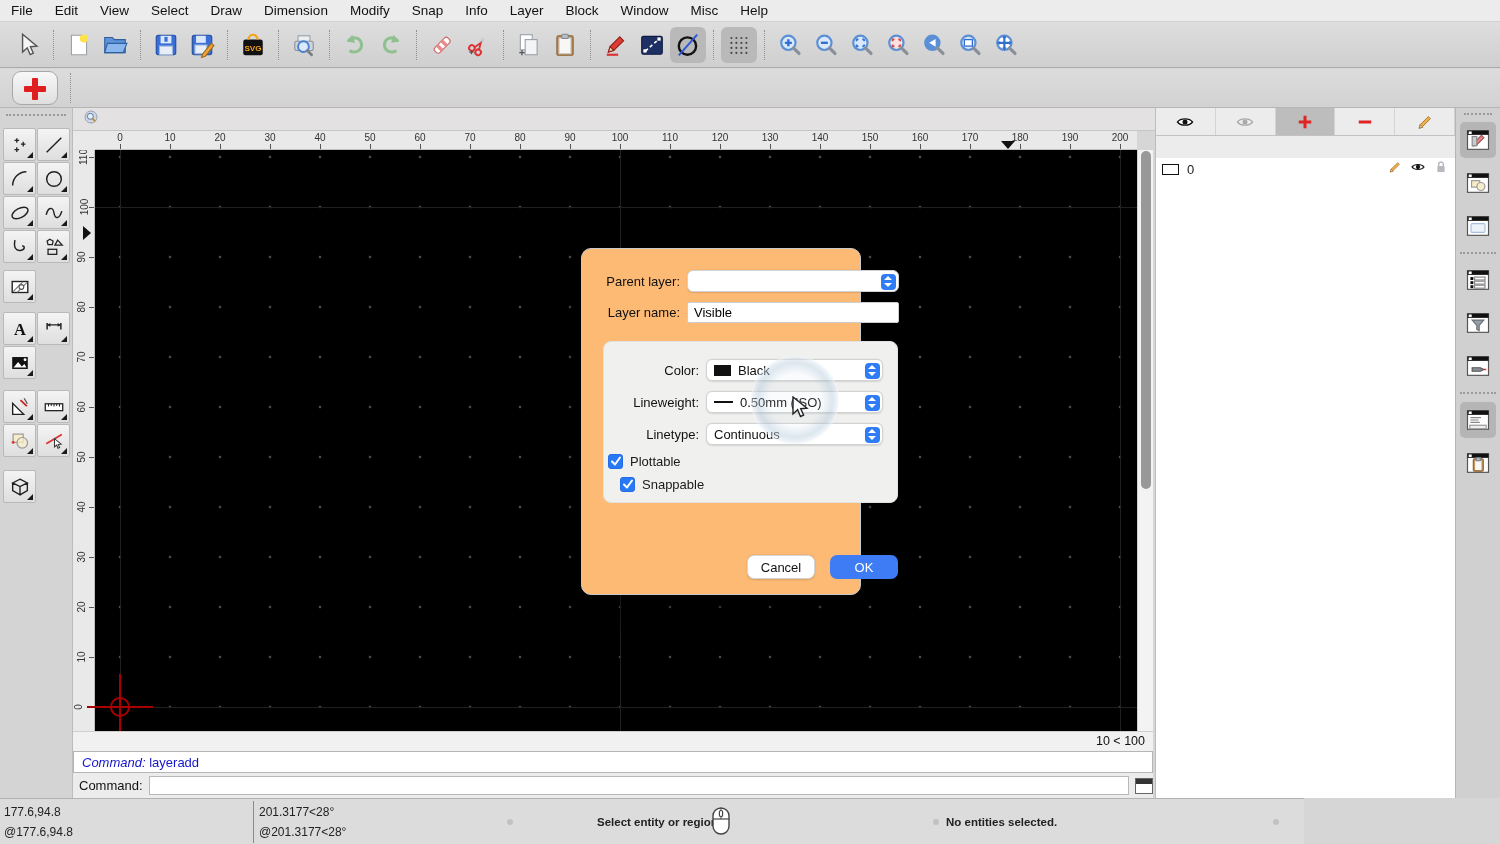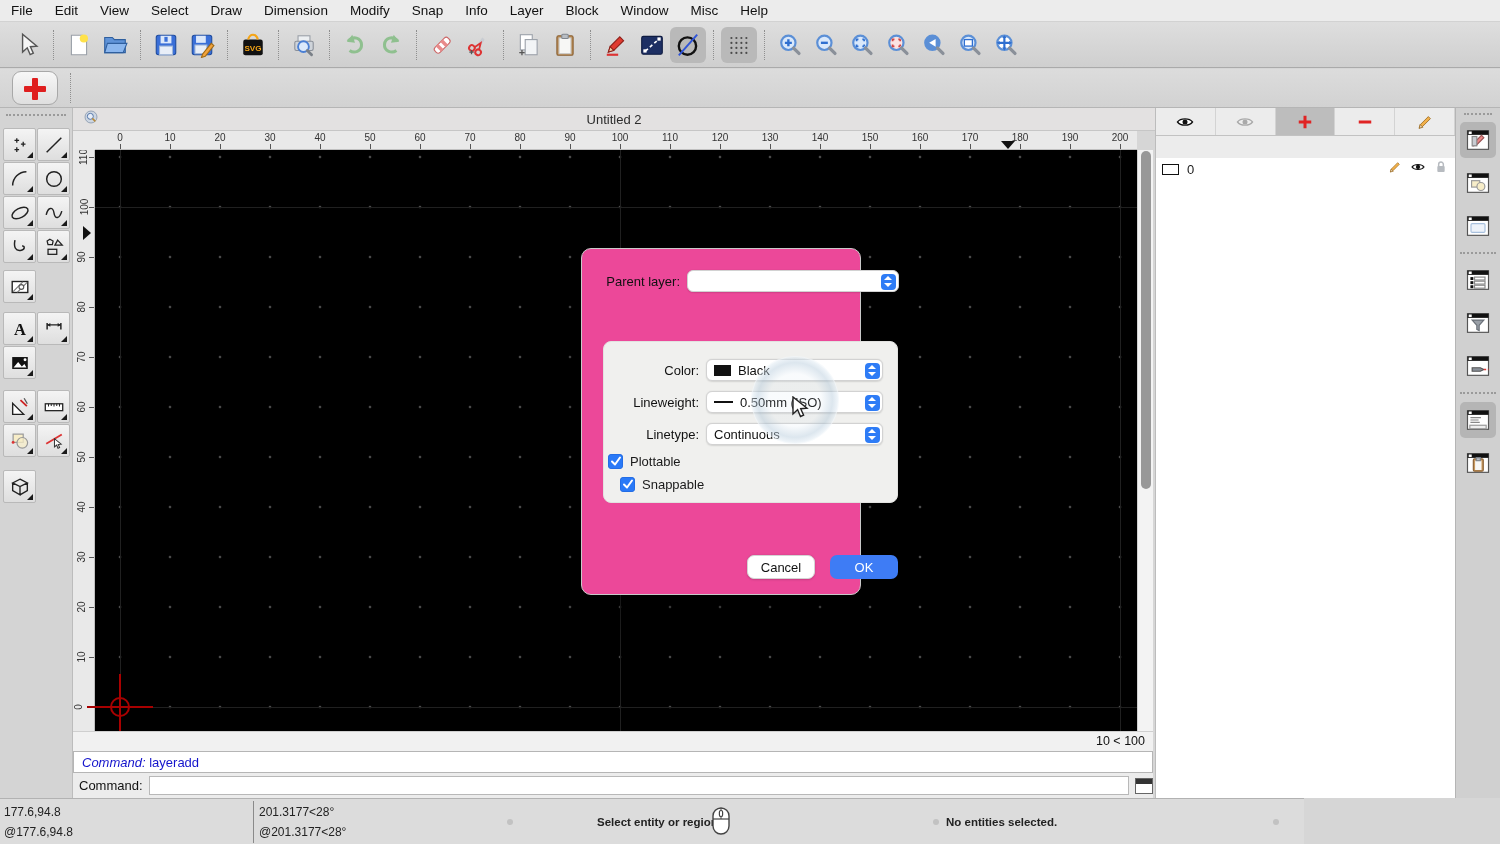--- a/index.html
+++ b/index.html
@@ -88,21 +88,21 @@
   .layer-row .ric { margin-left:7px; }
 
   
   #dock { position:absolute; left:1455px; top:108px; width:45px; height:690px; background:#d0d0d0; border-left:1px solid #b5b5b5; }
   #dock .handle { margin:5px 8px; border-top:2px dotted #9a9a9a; }
   .dock-btn { width:36px; height:36px; margin:7px auto 5px auto; display:flex; align-items:center; justify-content:center; border-radius:5px; }
   .dock-btn.active { background:#b5b5b5; }
   .dock-sep { margin:8px 4px; border-top:2px dotted #9a9a9a; }
 
   
-  #dialog { position:absolute; left:581px; top:248px; width:280px; height:347px; background:#ec4899; border-radius:10px; border:1px solid #c9c9c9; box-shadow:0 20px 45px rgba(0,0,0,.38); }
+  #dialog { position:absolute; left:581px; top:248px; width:280px; height:347px; background:#fdba74; border-radius:10px; border:1px solid #c9c9c9; box-shadow:0 20px 45px rgba(0,0,0,.38); }
   .drow { position:absolute; display:flex; align-items:center; }
   .dlabel { font-size:13px; color:#111; text-align:right; }
   .dselect { background:#fff; border:1px solid #d2d2d2; border-radius:6px; height:22px; display:flex; align-items:center; padding-left:7px; position:relative; box-shadow:0 .5px 1.5px rgba(0,0,0,.12); }
   .dselect .val { font-size:13px; color:#111; }
   .stepper { position:absolute; right:2.5px; top:2.5px; width:15px; height:16px; background:#2e7cf6; border-radius:4px; }
   .stepper .up { position:absolute; left:3.5px; top:2.5px; border-left:4px solid transparent; border-right:4px solid transparent; border-bottom:4.5px solid #fff; }
   .stepper .dn { position:absolute; left:3.5px; bottom:2.5px; border-left:4px solid transparent; border-right:4px solid transparent; border-top:4.5px solid #fff; }
   #dlg-name-input { width:212px; height:21px; border:1px solid #cdcdcd; background:#fff; font-size:13px; padding:0 6px; border-radius:2px; font-family:"Liberation Sans",sans-serif; }
   #dlg-group { position:absolute; left:21px; top:92px; width:295px; height:162px; background:#f0f0ee; border:1px solid #e2e2e0; border-radius:8px; }
   .swatch-black { width:17px; height:11px; background:#111; margin-right:7px; }
@@ -491,21 +491,20 @@
     <div class="pal-row gap12">
       <div class="pal-btn">
         <svg width="22" height="22" viewBox="0 0 24 24">
           <path d="M12 3.5l8 4-8 4-8-4zM4 7.5v8.5l8 4.5v-8.5M20 7.5v8.5l-8 4.5" fill="none" stroke="#222" stroke-width="1.5"></path>
         </svg>
       </div>
     </div>
   </div>
 
 <div id="doc-titlebar">
-  <span id="doc-title">Untitled 2</span>
   <span id="doc-icon"><svg width="16" height="16" viewBox="0 0 24 24">
         <circle cx="12" cy="12" r="9" fill="#cdd6e2" stroke="#7688a0"></circle>
         <circle cx="11" cy="11" r="4.5" fill="#e8eef7" stroke="#5577aa" stroke-width="1.5"></circle>
         <line x1="14" y1="14" x2="18.5" y2="18.5" stroke="#b98a3a" stroke-width="2.4"></line>
       </svg></span>
 </div>
 <div id="ruler-corner"></div>
 <div id="ruler-top">
     <span class="tick-label-top" style="left: 25px;">0</span>
     <span class="tick-mark-top" style="left: 25px;"></span>
@@ -735,20 +734,24 @@
   <div class="drow" style="left:20px; top:21px;">
     <span class="dlabel" style="width:78px;">Parent layer:</span>
     <div class="dselect" style="width:212px; margin-left:7px;">
       <span class="val"></span>
       <span class="stepper">
           <i class="up"></i>
           <i class="dn"></i>
         </span>
     </div>
   </div>
+  <div class="drow" style="left:20px; top:53px;">
+    <span class="dlabel" style="width:78px;">Layer name:</span>
+    <input id="dlg-name-input" style="margin-left: 7px;" value="Visible">
+  </div>
   <div class="drow" style="left:32px; top:79px;margin-top:34px;">
     <span style="font-size:12px; color:#222;">Attributes</span>
   </div>
   <div id="dlg-group">
     <div class="drow" style="left:0; top:17px;">
       <span class="dlabel" style="width:95px;">Color:</span>
       <div class="dselect" style="width:177px; margin-left:7px;">
         <span class="swatch-black"></span>
         <span class="val">Black</span>
         <span class="stepper">

